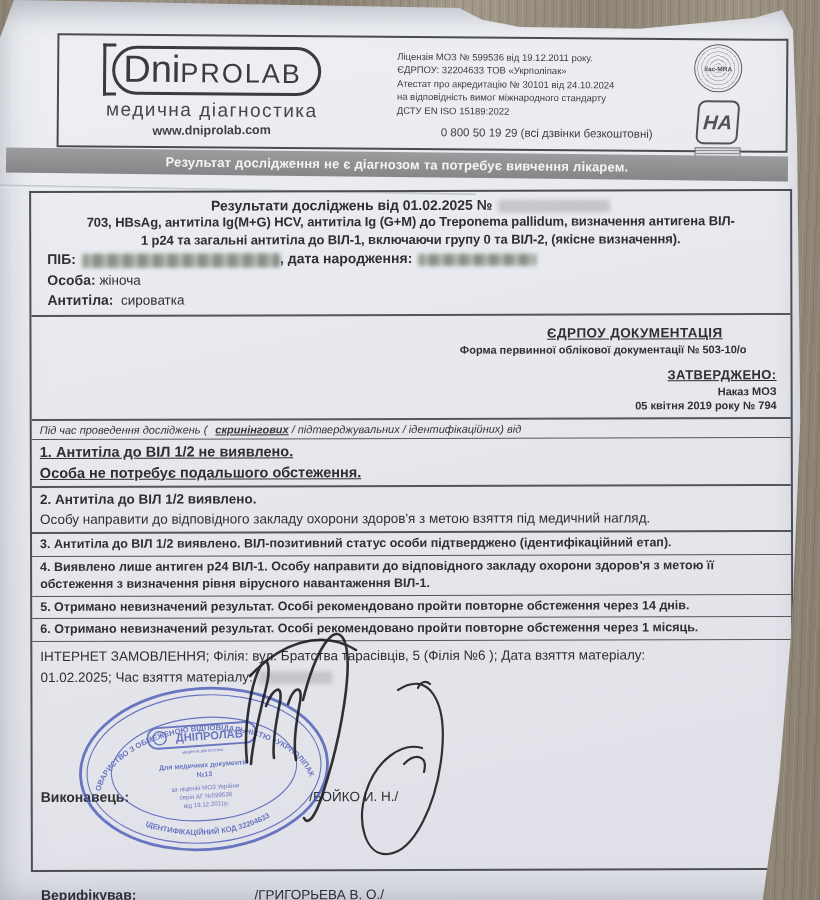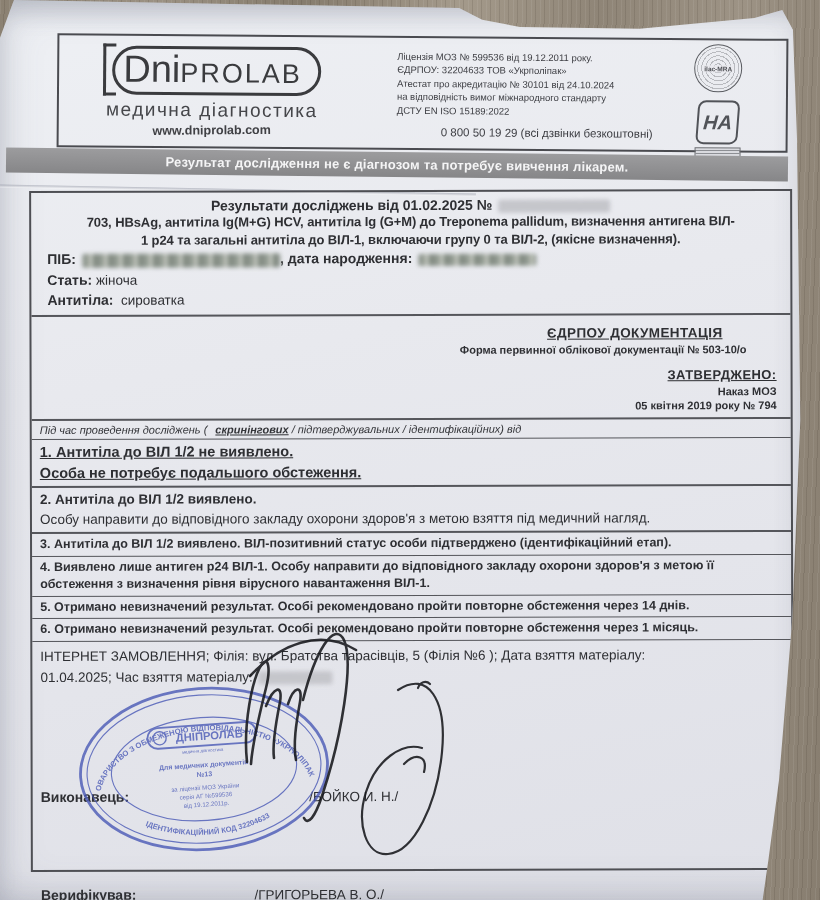--- a/index.html
+++ b/index.html
@@ -128,21 +128,21 @@
       <span>Результат дослідження не є діагнозом та потребує вивчення лікарем.</span>
     </div>
 
     <div class="mainbox">
 
       <div class="row">
         <div class="hdr-line1"><span>Результати досліджень від 01.02.2025   №</span><span class="redact num"></span></div>
         <div class="hdr-desc">703,  HBsAg, антитіла Ig(M+G) HCV, антитіла Ig (G+M) до Treponema pallidum, визначення антигена ВІЛ-</div>
         <div class="hdr-desc">1 p24 та загальні антитіла до ВІЛ-1, включаючи групу 0 та ВІЛ-2, (якісне визначення).</div>
         <div class="kv"><b>ПІБ:</b><span class="redact name pname"></span><b>, дата народження:</b><span class="redact name dob"></span></div>
-        <div class="kv"><b>Стать:</b> <span>жіноча</span></div>
+        <div class="kv"><b>Особа:</b> <span>жіноча</span></div>
         <div class="kv" style="padding-bottom:5px;"><b>Антитіла:</b>&nbsp; <span>сироватка</span></div>
       </div>
 
       <div class="meddoc">
         <div><span class="t">ЄДРПОУ ДОКУМЕНТАЦІЯ</span></div>
         <div class="f">Форма первинної облікової документації № 503-10/о</div>
         <div><span class="a">ЗАТВЕРДЖЕНО:</span></div>
         <div class="o">Наказ МОЗ</div>
         <div class="o">05 квітня 2019 року № 794</div>
       </div>
@@ -161,21 +161,21 @@
         <div>Особу направити до відповідного закладу охорони здоров'я з метою взяття під медичний нагляд.</div>
       </div>
 
       <div class="row thin small-item">3. Антитіла до ВІЛ 1/2 виявлено. ВІЛ-позитивний статус особи підтверджено (ідентифікаційний етап).</div>
       <div class="row thin small-item">4. Виявлено лише антиген p24 ВІЛ-1. Особу направити до відповідного закладу охорони здоров'я з метою її обстеження з визначення рівня вірусного навантаження ВІЛ-1.</div>
       <div class="row thin small-item">5. Отримано невизначений результат. Особі рекомендовано пройти повторне обстеження через 14 днів.</div>
       <div class="row thin small-item">6. Отримано невизначений результат. Особі рекомендовано пройти повторне обстеження через 1 місяць.</div>
 
       <div class="order">
         <div>ІНТЕРНЕТ ЗАМОВЛЕННЯ; Філія: вул. Братства тарасівців, 5 (Філія №6 ); Дата взяття матеріалу:</div>
-        <div><span>01.04.2025; Час взяття матеріалу:</span><span class="redact time"></span></div>
+        <div><span>01.02.2025; Час взяття матеріалу:</span><span class="redact time"></span></div>
       </div>
 
       <div class="sig-row exec">
         <span class="lbl">Виконавець:</span>
         <span class="nm">/БОЙКО И. Н./</span>
       </div>
 
       <div class="sig-row verif">
         <span class="lbl">Верифікував:</span>
         <span class="nm">/ГРИГОРЬЕВА В. О./</span>

